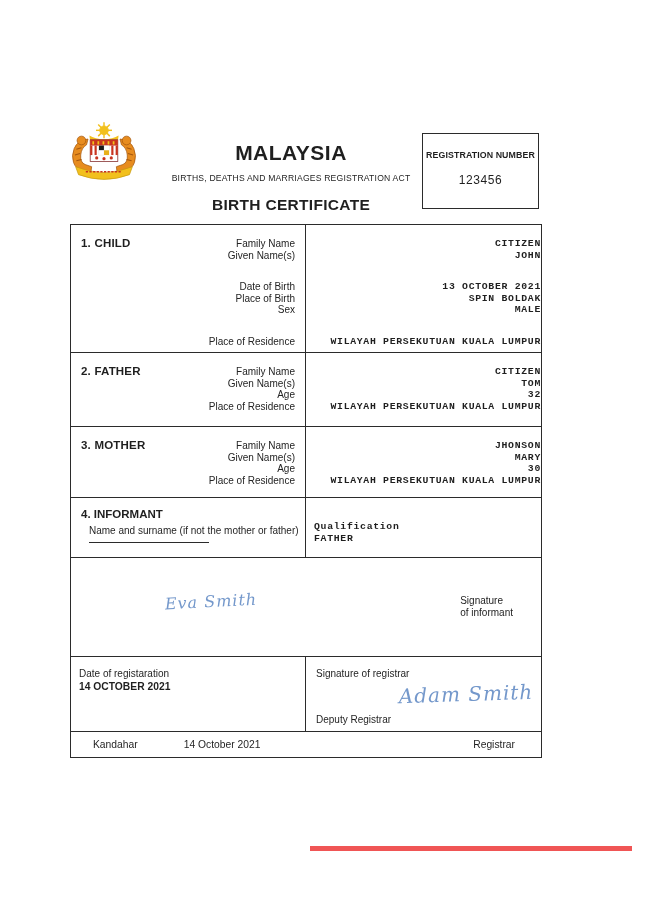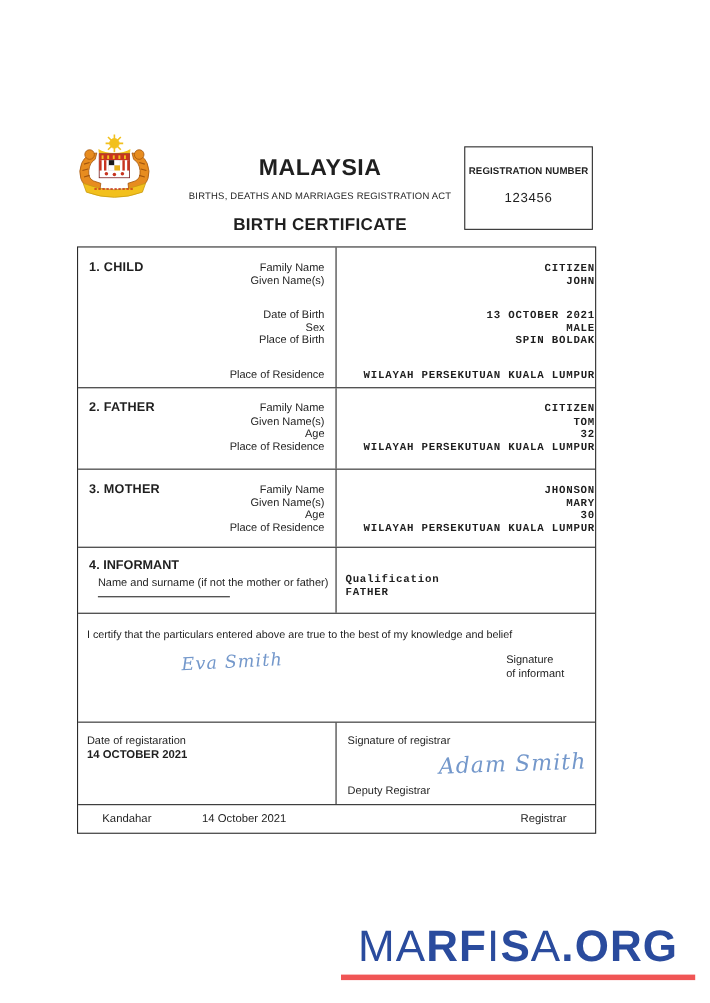--- a/index.html
+++ b/index.html
@@ -157,26 +157,26 @@
         </div>
         <div class="frow">
           <div class="flabel">Given Name(s)</div>
           <div class="fvalue">JOHN</div>
         </div>
         <div class="frow gap">
           <div class="flabel">Date of Birth</div>
           <div class="fvalue">13 OCTOBER 2021</div>
         </div>
         <div class="frow">
+          <div class="flabel">Place of Birth</div>
+          <div class="fvalue">SPIN BOLDAK</div>
+        </div>
+        <div class="frow">
           <div class="flabel">Sex</div>
           <div class="fvalue">MALE</div>
-        </div>
-        <div class="frow">
-          <div class="flabel">Place of Birth</div>
-          <div class="fvalue">SPIN BOLDAK</div>
         </div>
         <div class="frow gap">
           <div class="flabel">Place of Residence</div>
           <div class="fvalue">WILAYAH PERSEKUTUAN KUALA LUMPUR</div>
         </div>
       </div>
     </div>
 
     <div class="trow r-father">
       <div class="vline"></div>
@@ -229,21 +229,20 @@
       <div class="inf-title">4. INFORMANT</div>
       <div class="inf-name-label">Name and surname (if not the mother or father)</div>
       <div class="inf-underline"></div>
       <div class="inf-qual">
         <div>Qualification</div>
         <div>FATHER</div>
       </div>
     </div>
 
     <div class="trow r-certify">
-      <div class="certify-statement">I certify that the particulars entered above are true to the best of my knowledge and belief</div>
       <div class="sig sig-informant">Eva Smith</div>
       <div class="sig-caption">
         <div>Signature</div>
         <div>of informant</div>
       </div>
     </div>
 
     <div class="trow r-registrar">
       <div class="vline"></div>
       <div class="reg-left">
@@ -257,19 +256,16 @@
 
     <div class="trow r-bottom">
       <div class="b-place">Kandahar</div>
       <div class="b-date">14 October 2021</div>
       <div class="b-role">Registrar</div>
     </div>
 
   </div>
 
   <div class="brand">
-    <div class="brand-text">
-      <span class="lt">MA</span><span class="bd">RF</span><span class="lt">I</span><span class="bd">S</span><span class="lt">A</span><span class="bd">.ORG</span>
-    </div>
     <div class="brand-line"></div>
   </div>
 
 </div>
 
 </body></html>

